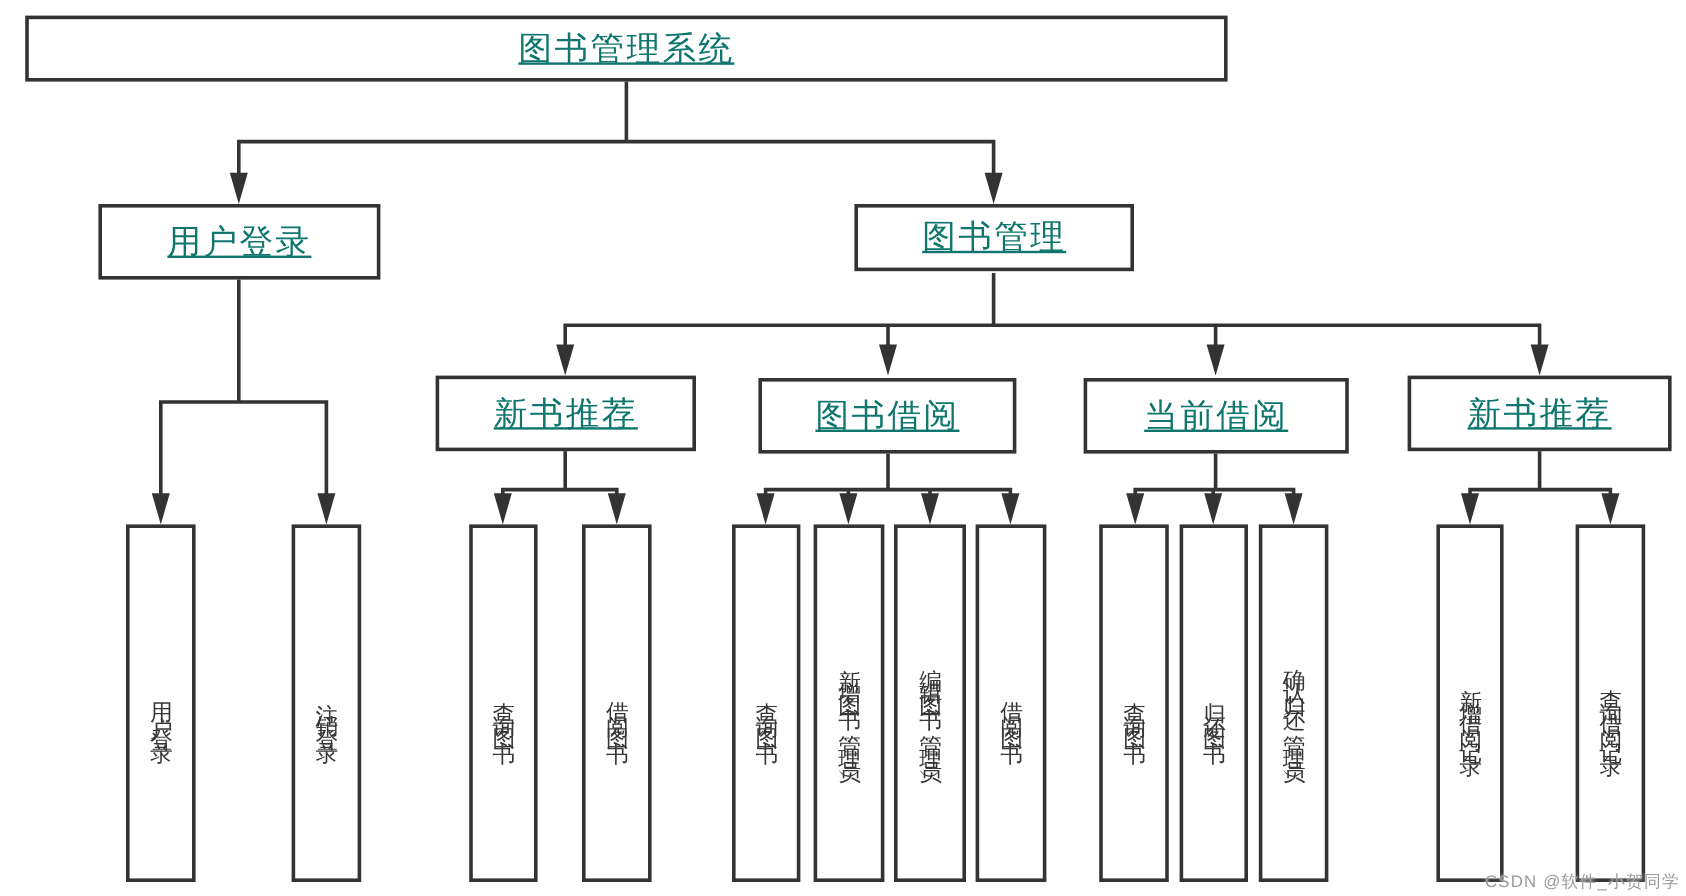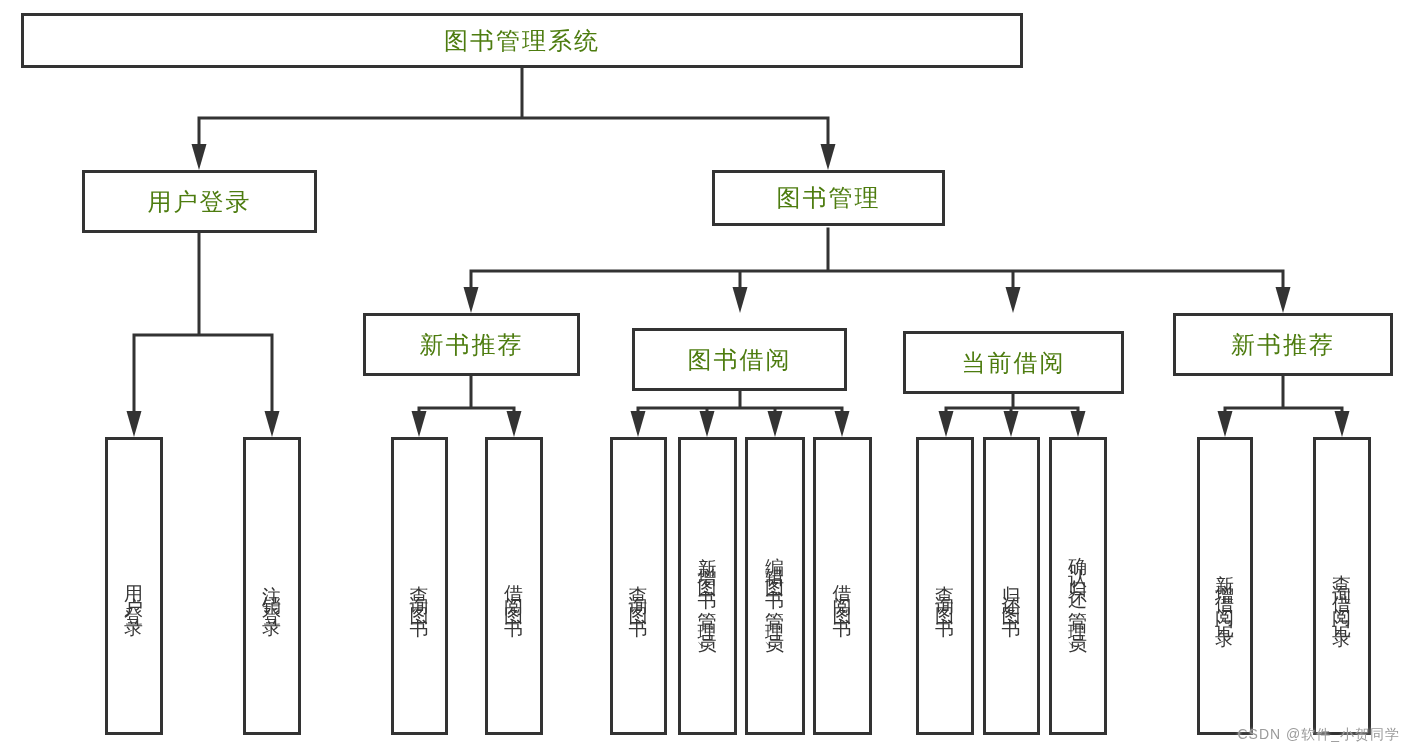--- a/index.html
+++ b/index.html
@@ -18,25 +18,26 @@
     z-index: 1;
   }
   .node {
     position: absolute;
     box-sizing: border-box;
     border: 3px solid #333333;
     background: #ffffff;
     display: flex;
     align-items: center;
     justify-content: center;
-    color: #4d7c0f;
-    font-size: 24px;
+    color: #0f766e;
+    font-size: 28px;
     letter-spacing: 2px;
     z-index: 2;
     white-space: nowrap;
+    text-decoration: underline;
   }
   .leaf {
     position: absolute;
     box-sizing: border-box;
     border: 3px solid #333333;
     background: #ffffff;
     display: flex;
     align-items: center;
     justify-content: center;
     color: #363636;
@@ -59,22 +60,22 @@
     color: #9b9b9b;
     text-shadow: 0 0 3px rgba(255,255,255,0.9);
     z-index: 3;
     white-space: nowrap;
   }
   
   .n-root            { left: 21px;   top: 13px;  width: 1002px; height: 55px; }
   .n-user-login      { left: 82px;   top: 170px; width: 235px;  height: 63px; }
   .n-book-mgmt       { left: 712px;  top: 170px; width: 233px;  height: 56px; }
   .n-new-book        { left: 363px;  top: 313px; width: 217px;  height: 63px; }
-  .n-book-borrow     { left: 632px;  top: 328px; width: 215px;  height: 63px; }
-  .n-current-borrow  { left: 903px;  top: 331px; width: 221px;  height: 63px; text-align: center; }
+  .n-book-borrow     { left: 632px;  top: 315px; width: 215px;  height: 63px; }
+  .n-current-borrow  { left: 903px;  top: 315px; width: 221px;  height: 63px; text-align: center; }
   .n-borrow-records  { left: 1173px; top: 313px; width: 220px;  height: 63px; }
   .l-1  { left: 105px;  top: 437px; width: 58px; height: 298px; }
   .l-2  { left: 243px;  top: 437px; width: 58px; height: 298px; }
   .l-3  { left: 391px;  top: 437px; width: 57px; height: 298px; }
   .l-4  { left: 485px;  top: 437px; width: 58px; height: 298px; }
   .l-5  { left: 610px;  top: 437px; width: 57px; height: 298px; }
   .l-6  { left: 678px;  top: 437px; width: 59px; height: 298px; }
   .l-7  { left: 745px;  top: 437px; width: 60px; height: 298px; }
   .l-8  { left: 813px;  top: 437px; width: 59px; height: 298px; }
   .l-9  { left: 916px;  top: 437px; width: 58px; height: 298px; }

